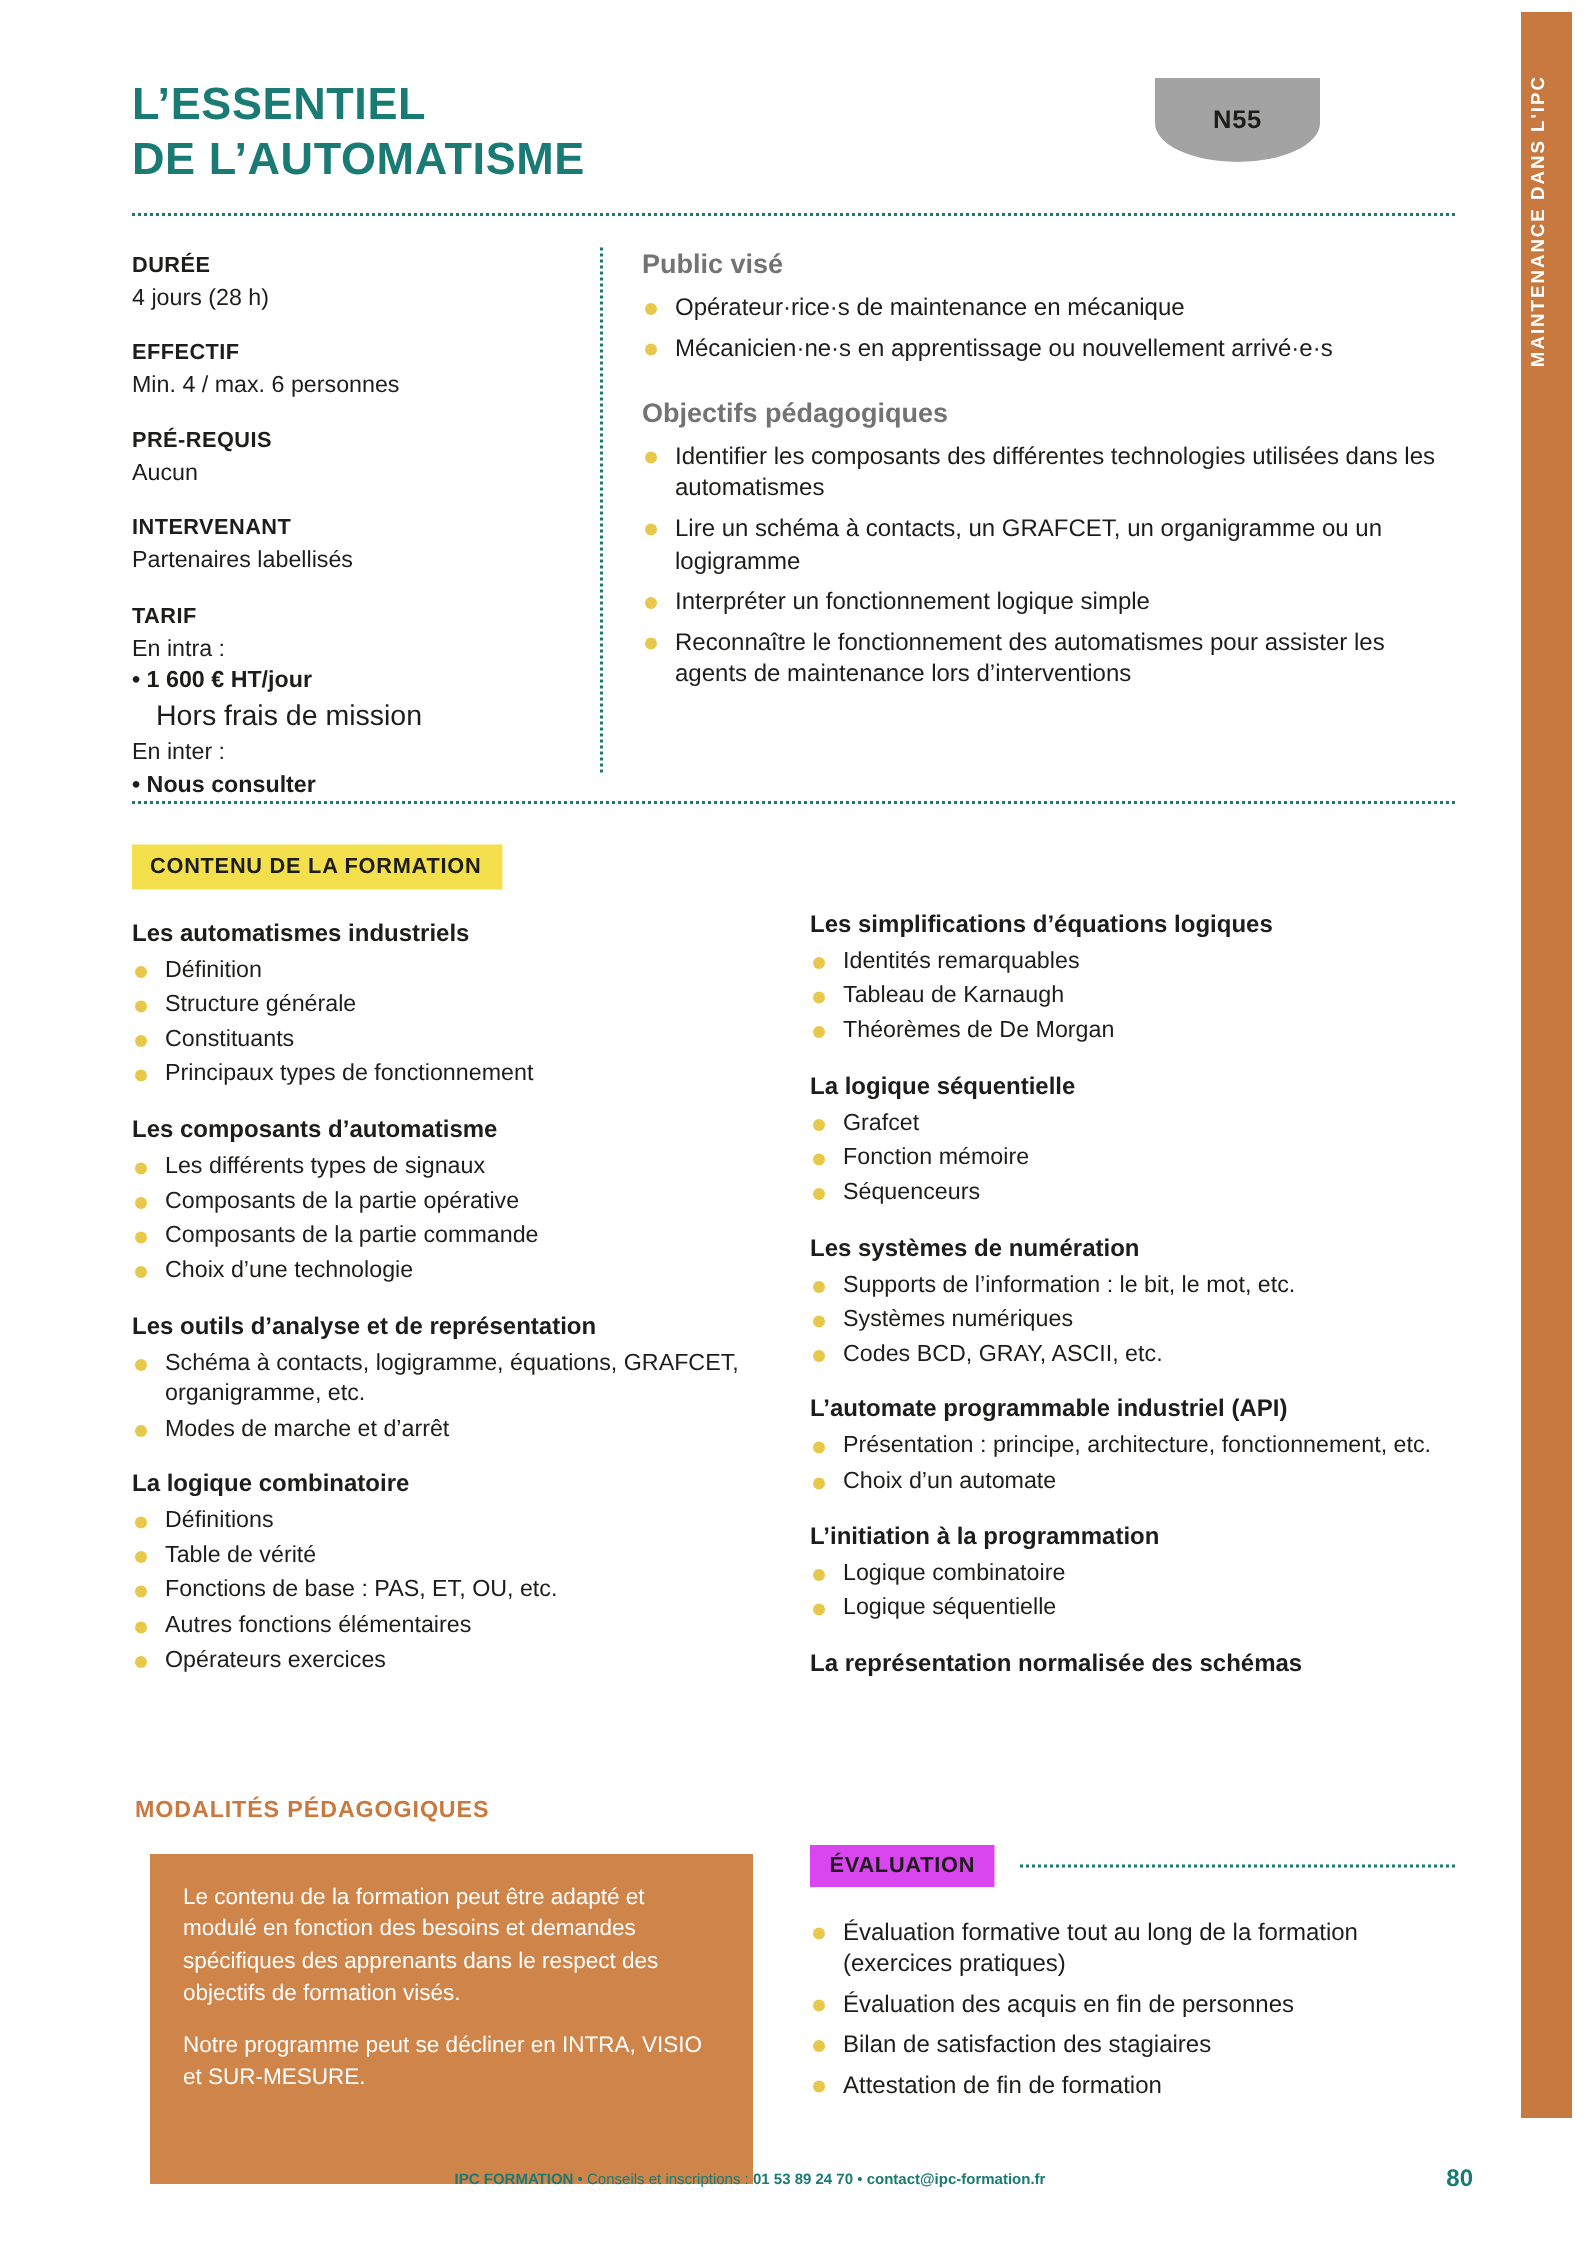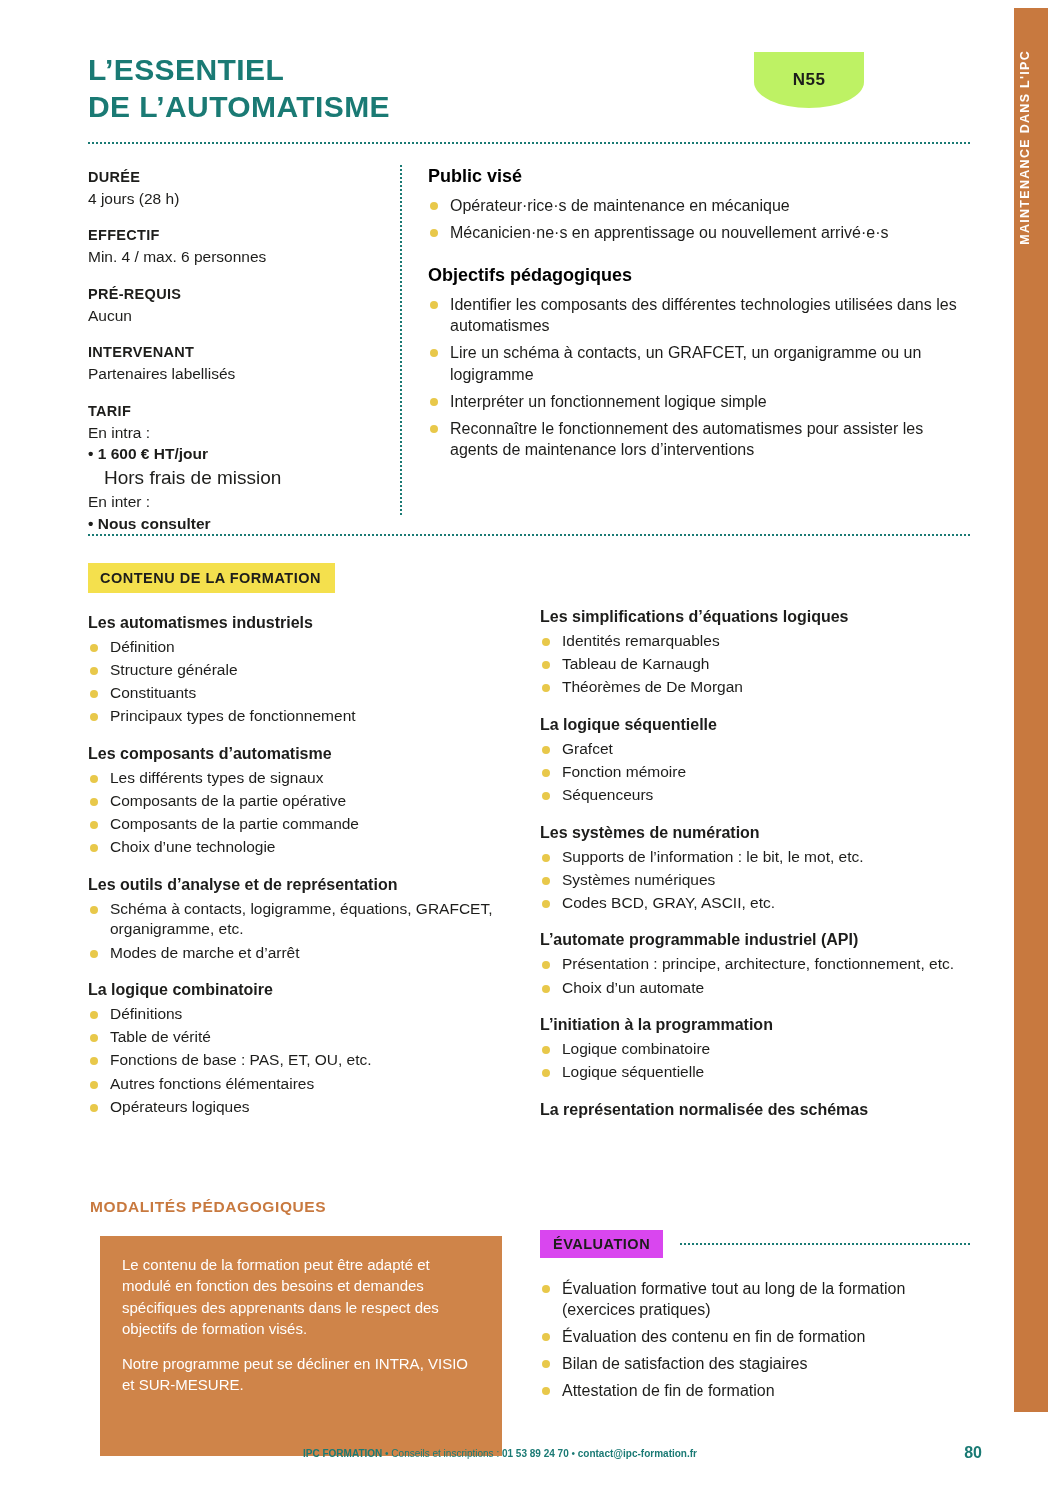--- a/index.html
+++ b/index.html
@@ -67,25 +67,25 @@
     color: #1a7a74;
     font-size: 30px;
     font-weight: bold;
     letter-spacing: 0.4px;
     line-height: 1.22;
     text-transform: uppercase;
   }
 
   .code-badge {
     position: absolute;
-    right: 136px;
+    right: 120px;
     top: 52px;
     width: 110px;
     height: 56px;
-    background: #bef264;
+    background: #a3a3a3;
     border-radius: 0 0 55px 55px / 0 0 26px 26px;
     color: #1d1d1b;
     font-size: 17px;
     font-weight: bold;
     display: flex;
     align-items: center;
     justify-content: center;
     letter-spacing: 0.5px;
   }
 
@@ -127,21 +127,21 @@
   .bold-line { font-weight: bold; }
 
   
   .intro-col {
     position: absolute;
     left: 428px;
     top: 166px;
     width: 545px;
   }
   .intro-head {
-    color: #000000;
+    color: #737373;
     font-size: 18px;
     font-weight: bold;
     margin-bottom: 8px;
   }
   .intro-head.second { margin-top: 22px; }
 
   ul.dot-list {
     list-style: none;
     margin: 0;
     padding: 0;
@@ -372,21 +372,21 @@
       <li>Schéma à contacts, logigramme, équations, GRAFCET, organigramme, etc.</li>
       <li>Modes de marche et d’arrêt</li>
     </ul>
 
     <div class="ct-head">La logique combinatoire</div>
     <ul class="ct-list">
       <li>Définitions</li>
       <li>Table de vérité</li>
       <li>Fonctions de base : PAS, ET, OU, etc.</li>
       <li>Autres fonctions élémentaires</li>
-      <li>Opérateurs logiques</li>
+      <li>Opérateurs exercices</li>
     </ul>
   </div>
 
   <div class="content-right">
     <div class="ct-head">Les simplifications d’équations logiques</div>
     <ul class="ct-list">
       <li>Identités remarquables</li>
       <li>Tableau de Karnaugh</li>
       <li>Théorèmes de De Morgan</li>
     </ul>
@@ -424,21 +424,21 @@
   <div class="mod-box">
     <p>Le contenu de la formation peut être adapté et modulé en fonction des besoins et demandes spécifiques des apprenants dans le respect des objectifs de formation visés.</p>
     <p>Notre programme peut se décliner en INTRA, VISIO et SUR-MESURE.</p>
   </div>
 
   <div class="eval-badge">ÉVALUATION</div>
   <div class="eval-rule"></div>
   <div class="eval-list">
     <ul class="dot-list">
       <li>Évaluation formative tout au long de la formation (exercices pratiques)</li>
-      <li>Évaluation des contenu en fin de formation</li>
+      <li>Évaluation des acquis en fin de personnes</li>
       <li>Bilan de satisfaction des stagiaires</li>
       <li>Attestation de fin de formation</li>
     </ul>
   </div>
 
   <div class="footer">
     <b>IPC FORMATION</b><span> • Conseils et inscriptions : </span><b>01 53 89 24 70</b><span> • </span><b>contact@ipc-formation.fr</b>
   </div>
   <div class="page-num">80</div>
 

